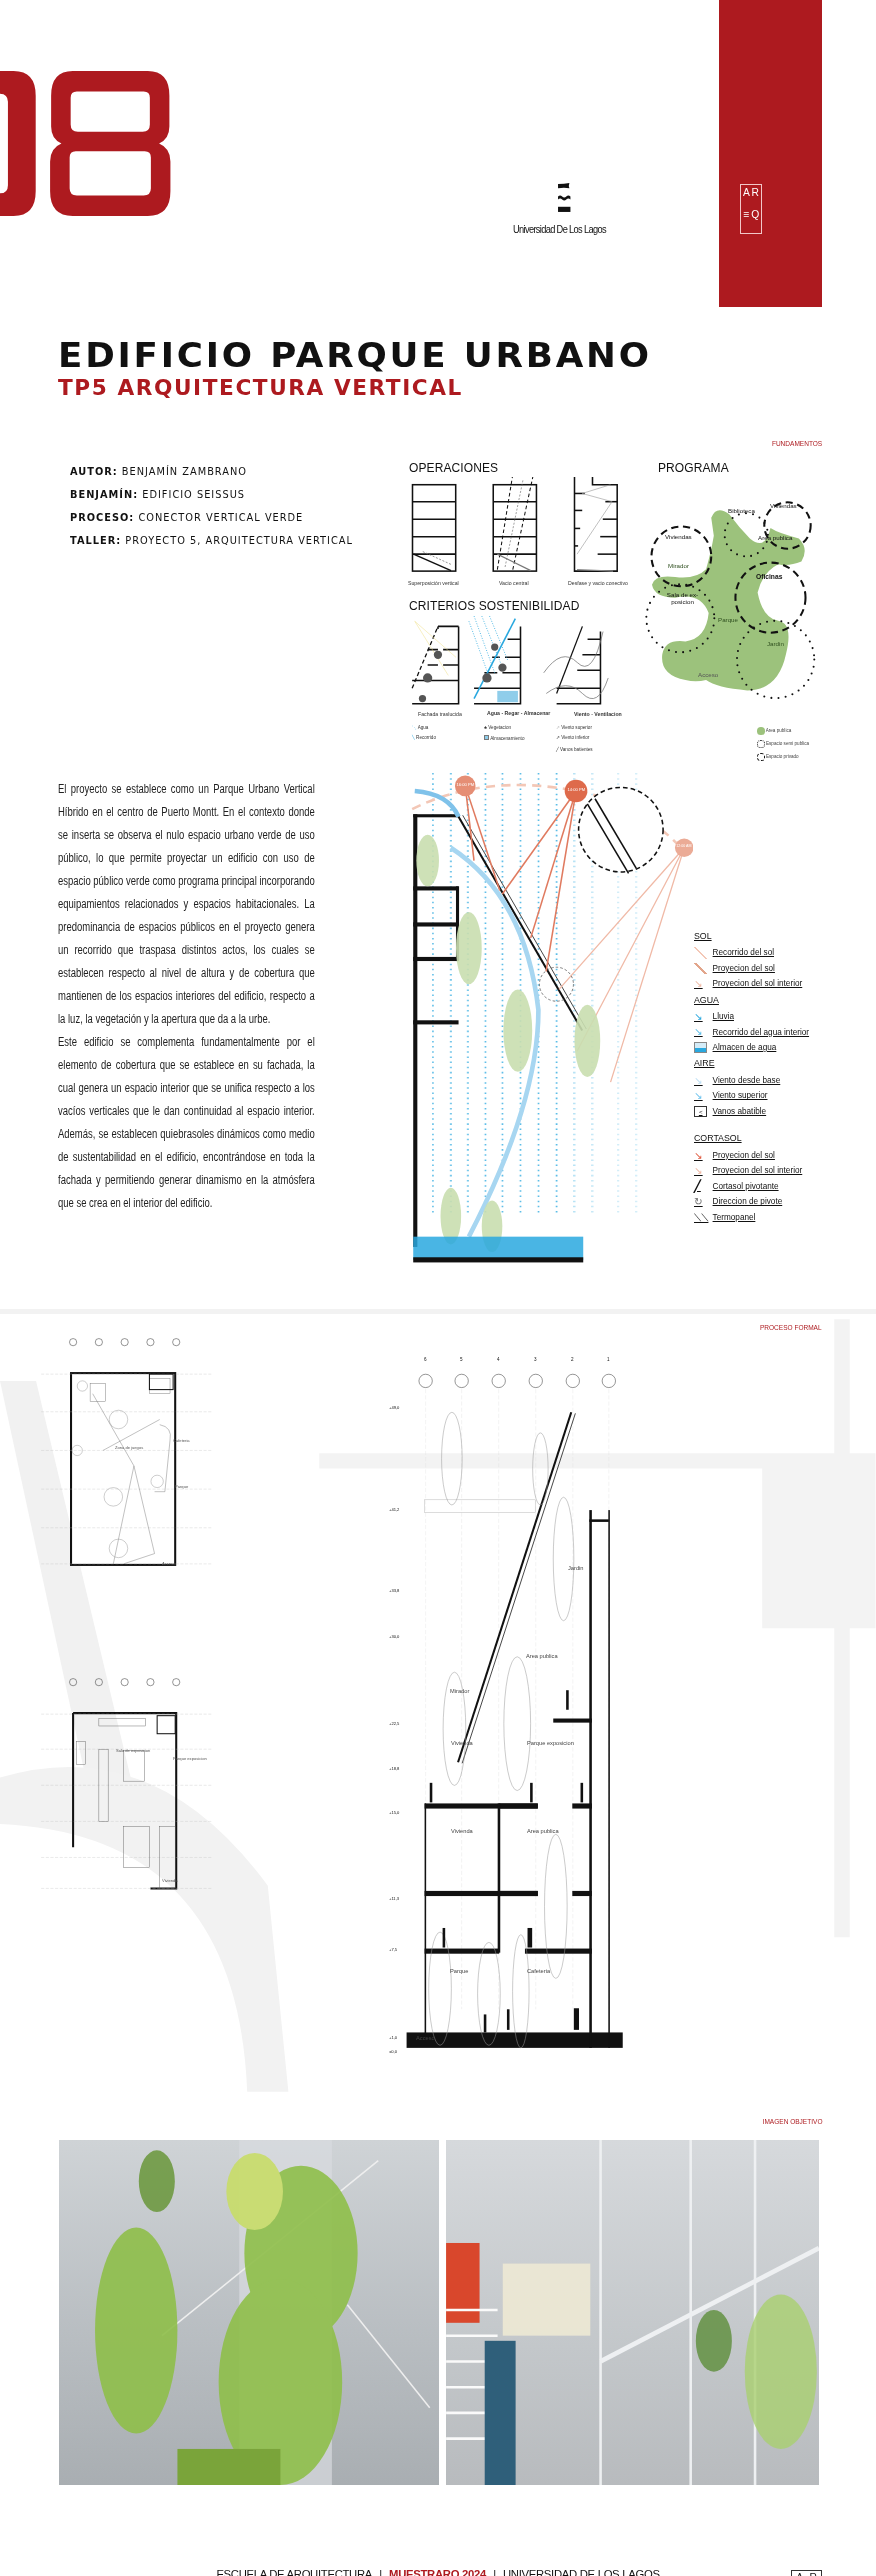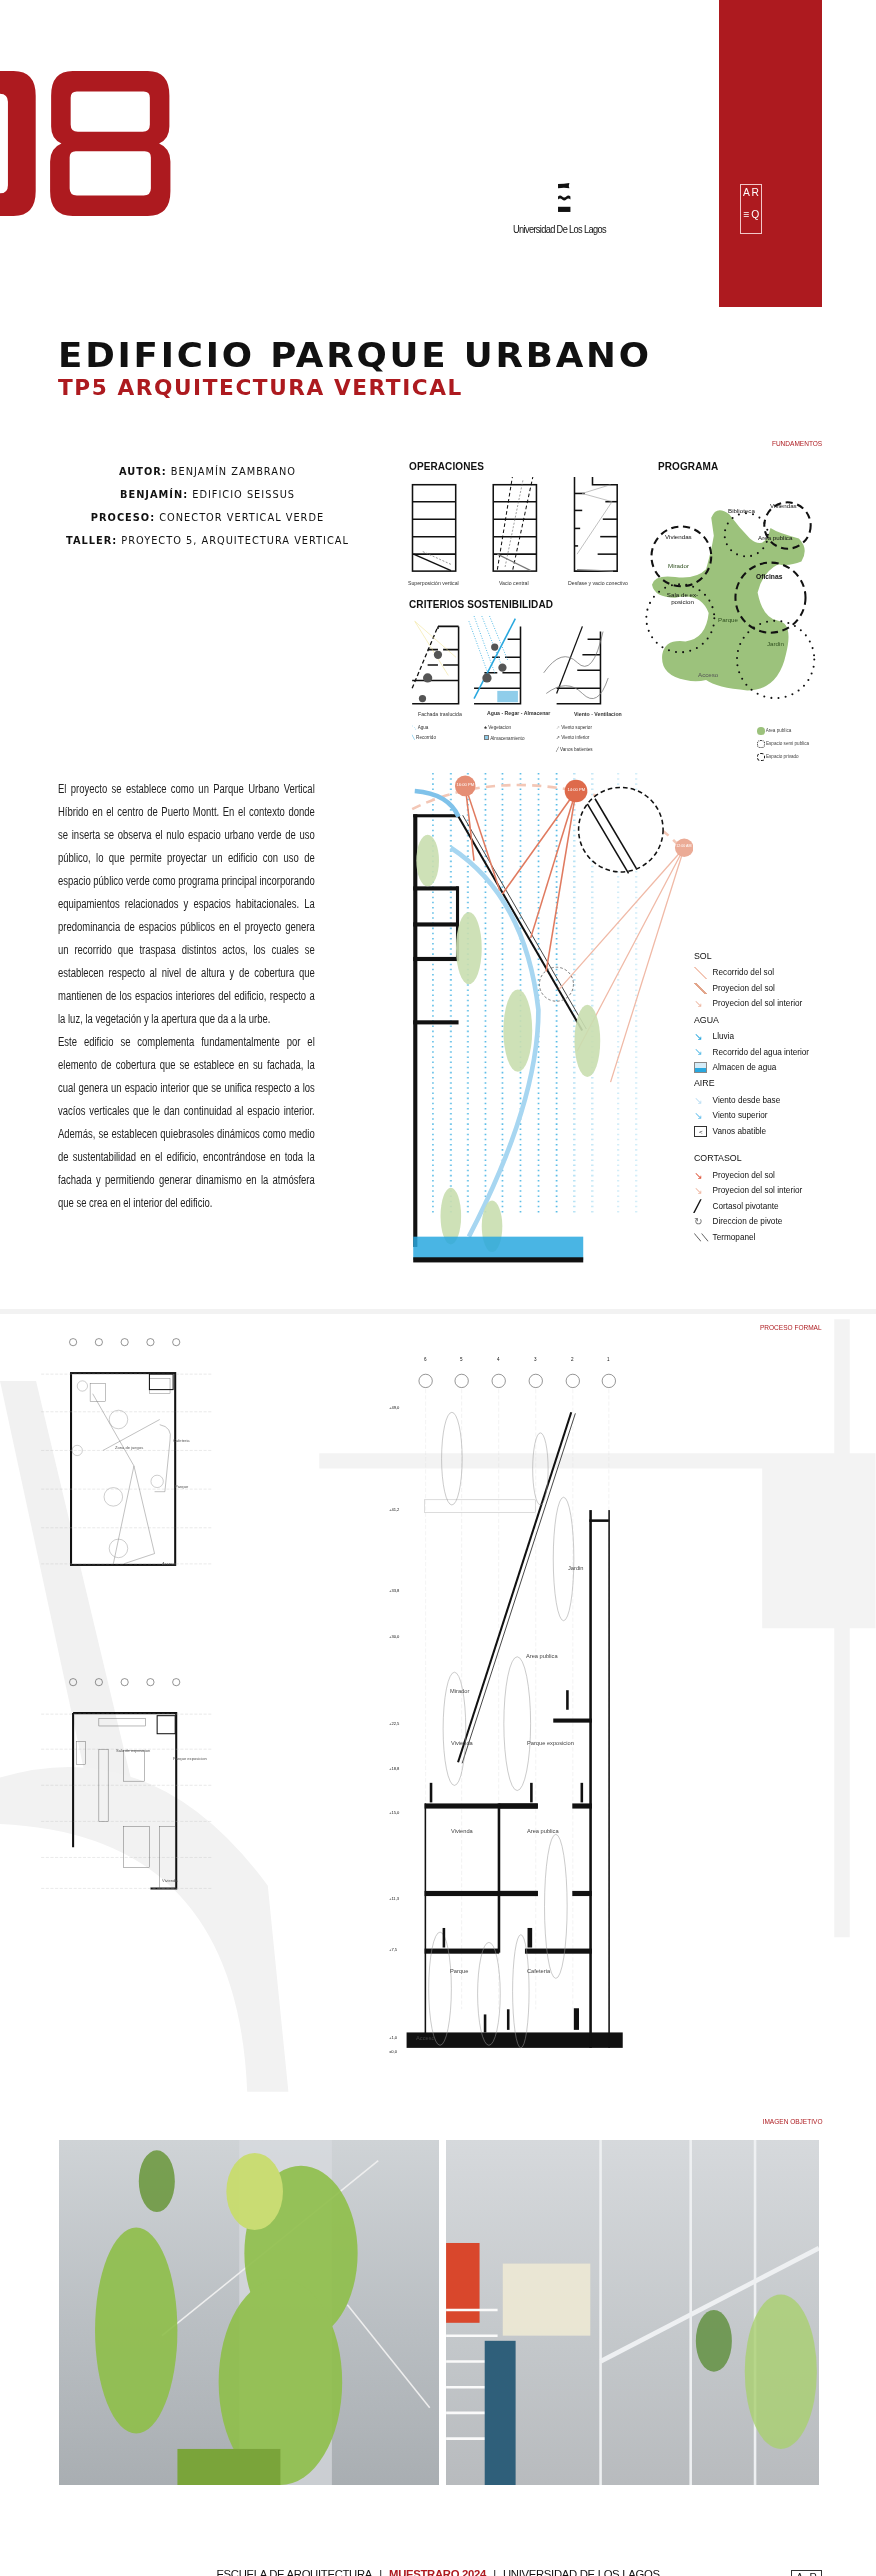--- a/index.html
+++ b/index.html
@@ -14,33 +14,33 @@
               font-family: "Liberation Sans", sans-serif; font-size: 10.3px; line-height: 12.4px; padding: 2.1px 1px; display:grid; grid-template-columns: 1fr 1fr; text-align:center; }
   .ulagos-mark { left: 557px; top: 183px; width: 15.5px; height: 30px; }
   .ulagos-name { left: 513px; top: 223px; width: 175px; font-family: "Liberation Sans Narrow","Liberation Sans", sans-serif; font-size: 11.3px; letter-spacing: -0.8px; transform: scaleX(0.82); transform-origin: left; white-space: nowrap; color:#111;}
 
   .title { left: 58px; top: 336px; font-family: "DejaVu Sans", sans-serif; font-weight: bold; font-size: 33px; letter-spacing: 2.6px; color: #111; transform: scaleX(1.08); transform-origin: left; white-space: nowrap; }
   .subtitle { left: 58px; top: 376px; font-family: "DejaVu Sans", sans-serif; font-weight: bold; font-size: 20.6px; letter-spacing: 1.5px; color: #ad1a1f; transform: scaleX(1.05); transform-origin: left; white-space: nowrap; }
 
   .section-tag { font-family: "Liberation Sans", sans-serif; font-size: 7.7px; color: #ad1a1f; transform: scaleX(0.85); transform-origin: right; white-space: nowrap; text-align: right; }
 
   
-  .info { left: 53px; top: 460px; width: 309px; font-family: "DejaVu Sans", sans-serif; font-size: 9.8px; line-height: 23px; letter-spacing: 1px; color: #111; text-align: center; }
+  .info { left: 70px; top: 460px; width: 309px; font-family: "DejaVu Sans", sans-serif; font-size: 9.8px; line-height: 23px; letter-spacing: 1px; color: #111; }
   .info b { font-weight: bold; }
 
   
   .desc { left: 58px; top: 778px; width: 258px; font-family: "Liberation Sans Narrow","Liberation Sans", sans-serif; font-size: 12px; line-height: 23px; text-align: justify; color: #222; transform: scaleX(0.79); transform-origin: left top; width: 325px; }
   .desc p { margin: 0; }
 
   
-  .diag-h { font-size: 10px; color: #111; letter-spacing: 0.1px; font-weight: bold; }
+  .diag-h { font-size: 12px; color: #111; letter-spacing: 0.1px; }
   .small-cap { font-size: 5.2px; color: #333; }
 
   
-  .legend { left: 694px; top: 948px; width: 144px; font-size: 8.2px; color:#111; }
+  .legend { left: 694px; top: 928px; width: 144px; font-size: 8.2px; color:#111;text-decoration:underline; }
   .legend .hdr { font-size: 8.8px; margin: 3.1px 0 4.1px; }
   .legend .row { display: flex; align-items: center; height: 15.5px; gap: 5.2px; }
   .legend .sw { width: 13.4px; height: 11.3px; flex: none; }
 
   
   .watermark { left: 0; top: 1319px; width: 876px; height: 773px; }
 
   .photos { left: 59px; top: 2140px; width: 760px; height: 345px; }
   .photo { position: absolute; top: 0; height: 345px; overflow: hidden; }
 

